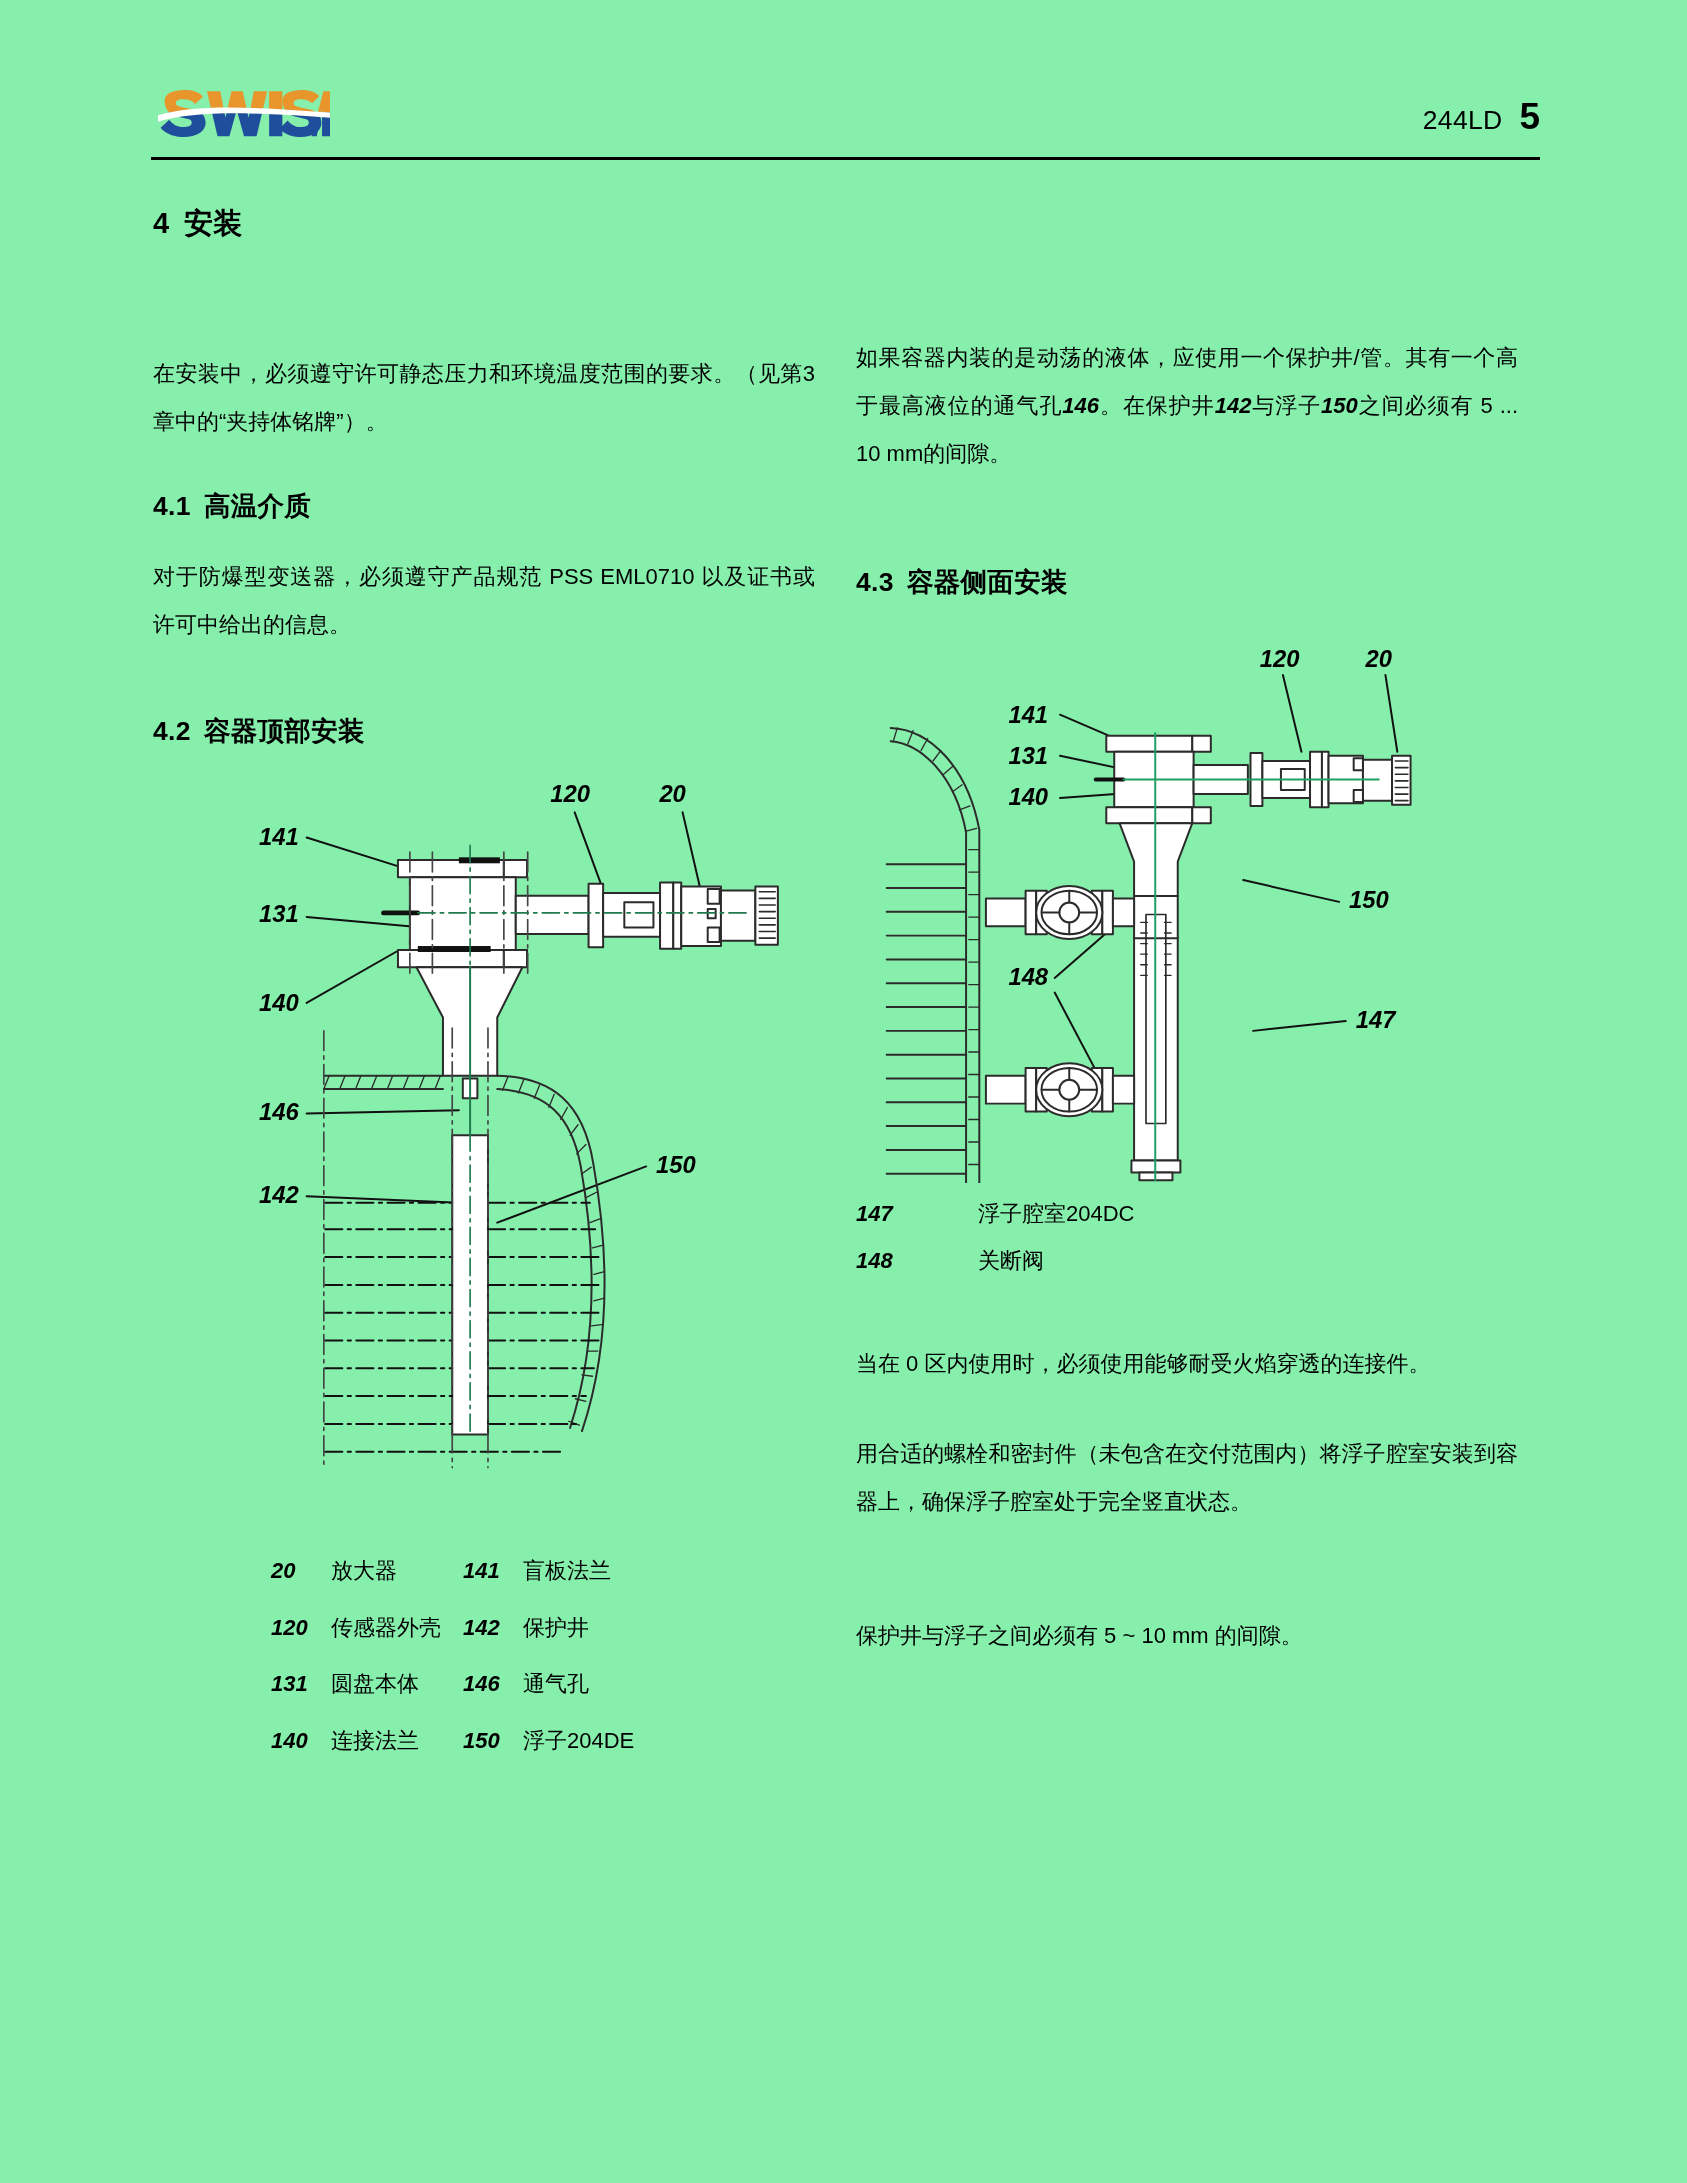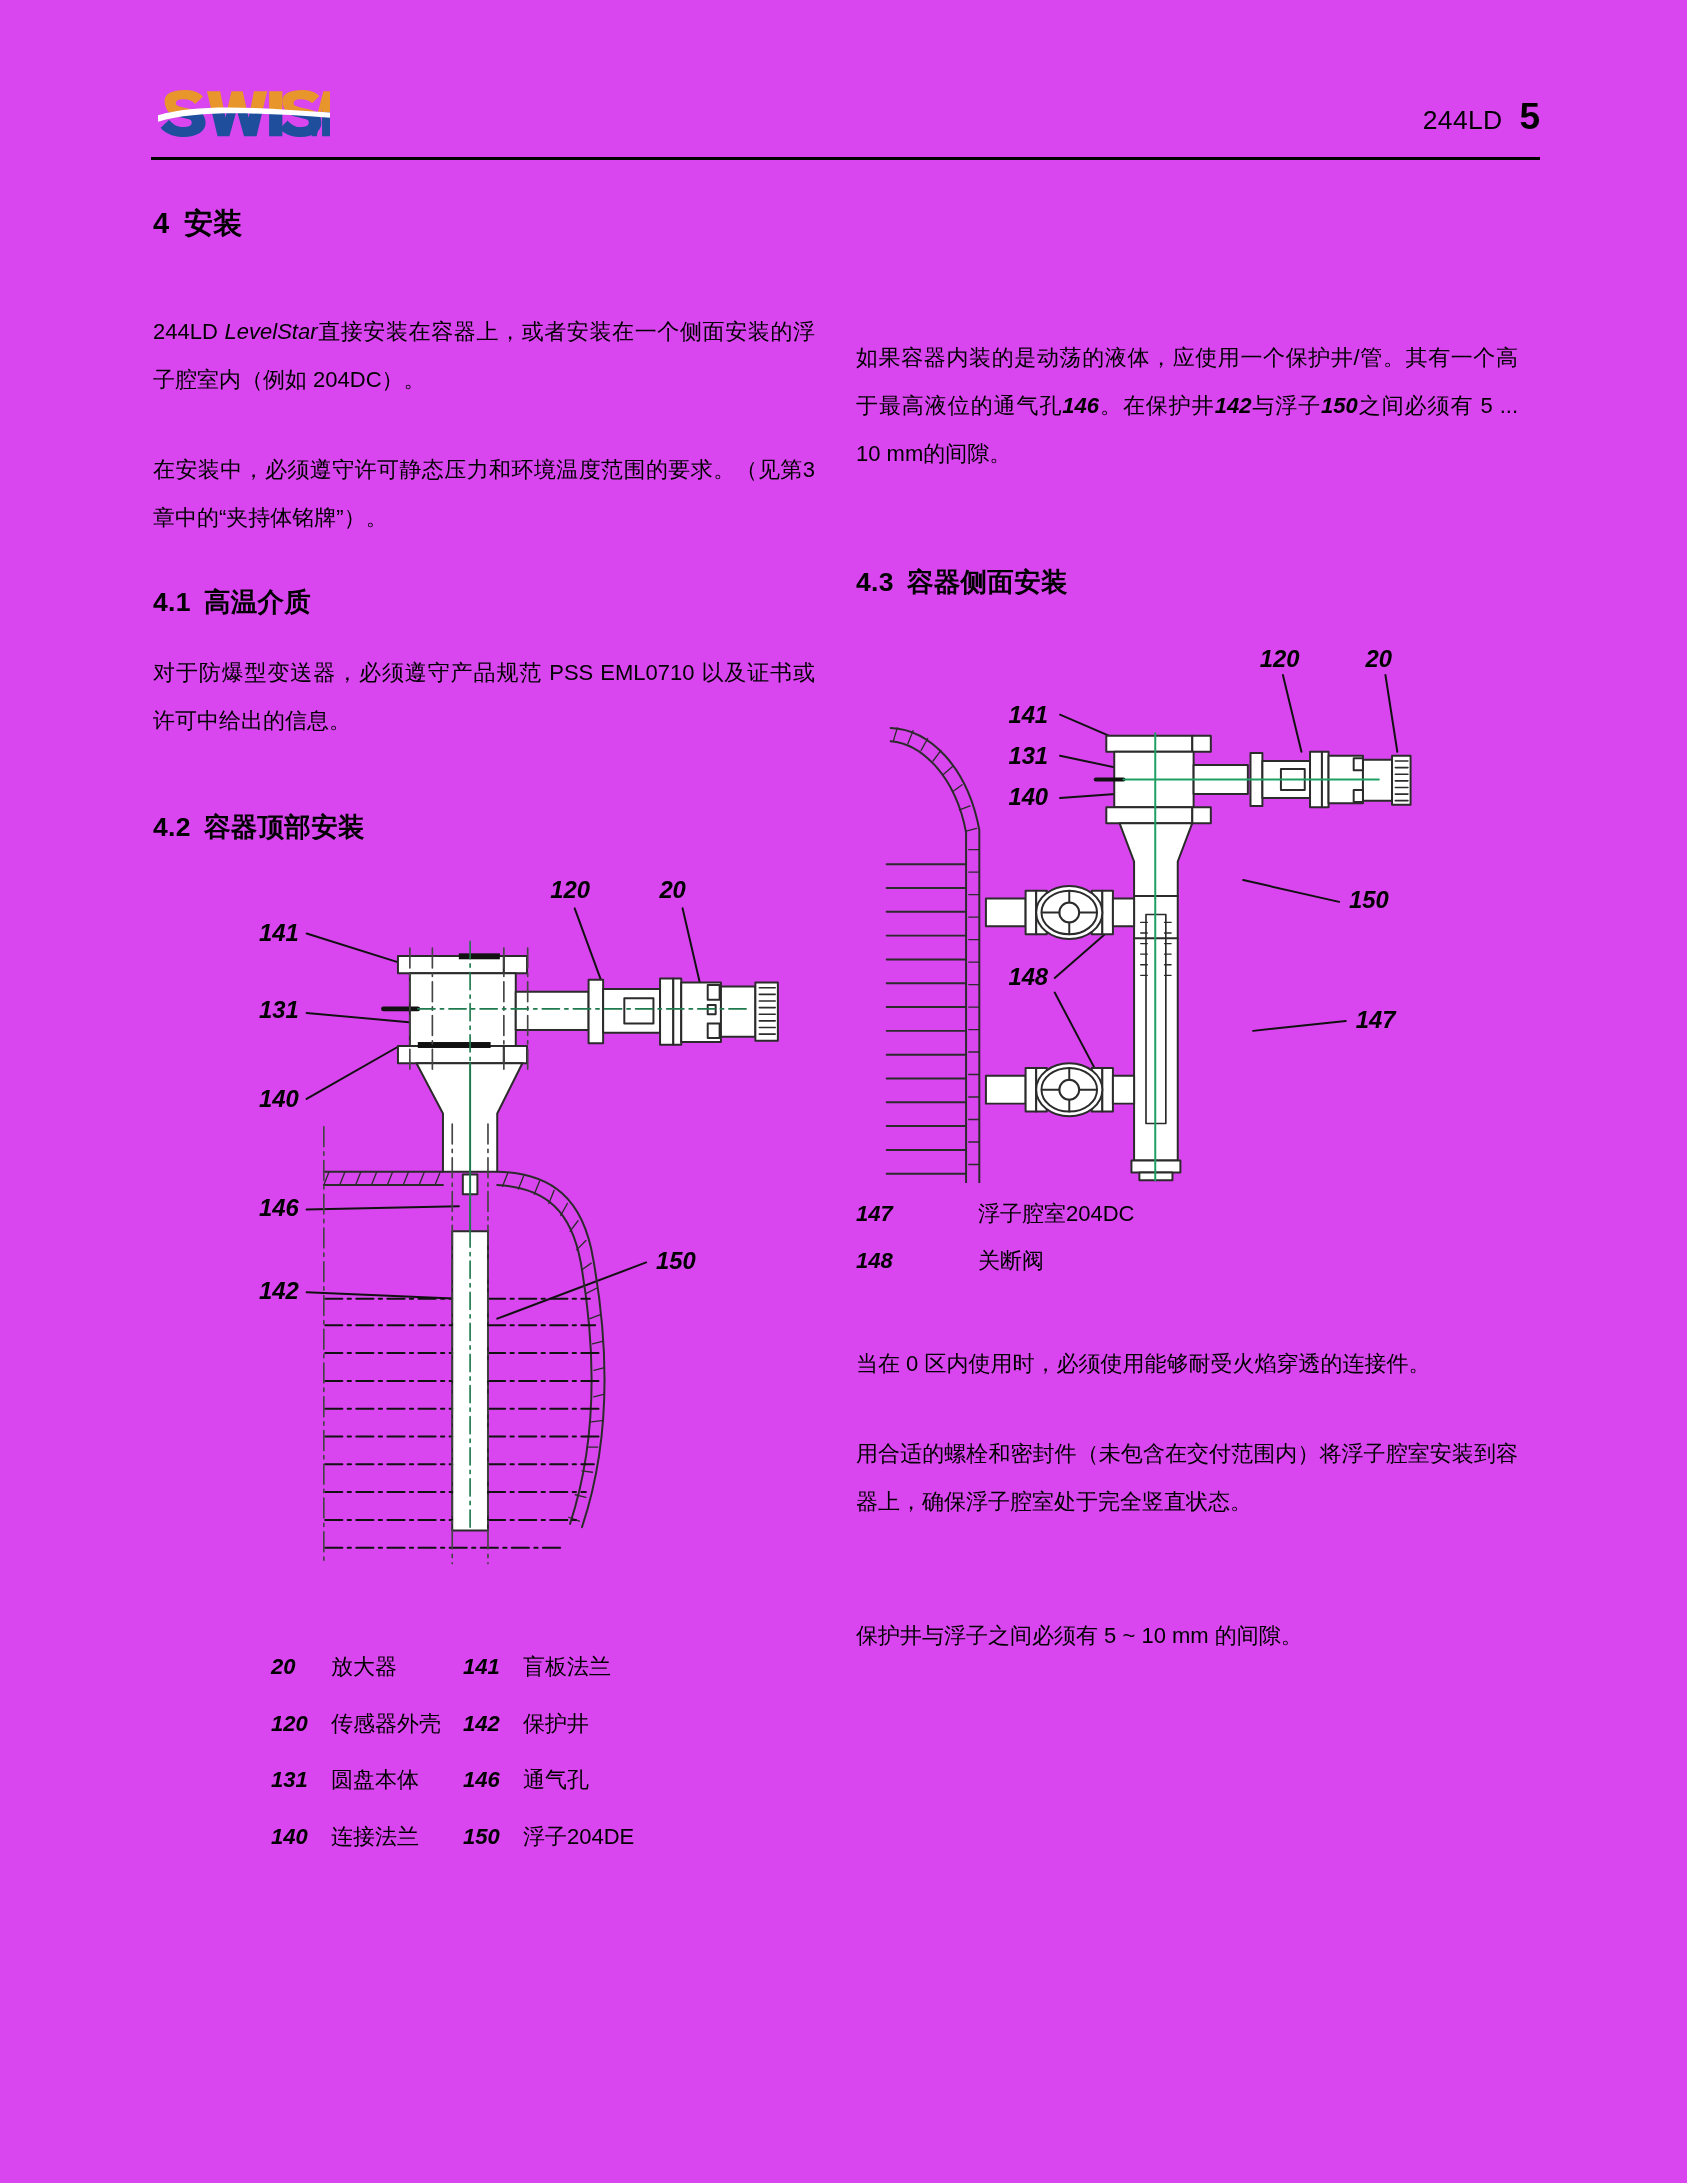--- a/index.html
+++ b/index.html
@@ -15,21 +15,21 @@
     position: relative;
     overflow: hidden;
   }
 
   
   .page {
     position: absolute;
     left: 0; top: 0;
     width: 1687px;
     height: 2183px;
-    background: #d946ef;
+    background: #86efac;
   }
 
   
   .header {
     position: absolute;
     left: 151px;
     top: 79px;
     width: 1389px;
     height: 73px;
   }
@@ -201,21 +201,20 @@
   <div class="header-rule"></div>
 
   <div class="col-left">
 
     <h1 class="chapter">
       <span class="num">4</span><span>安装</span>
     </h1>
 
     <div class="gap-lg"></div>
 
-    <p class="body"><span>244LD </span><i>LevelStar</i><span>直接安装在容器上，或者安装在一个侧面安装的浮子腔室内（例如 204DC）。</span></p>
 
     <div class="gap-md"></div>
 
     <p class="body">在安装中，必须遵守许可静态压力和环境温度范围的要求。（见第3章中的“夹持体铭牌”）。</p>
 
     <div class="gap-md"></div>
 
     <h2 class="section">
       <span class="num">4.1</span><span>高温介质</span>
     </h2>

